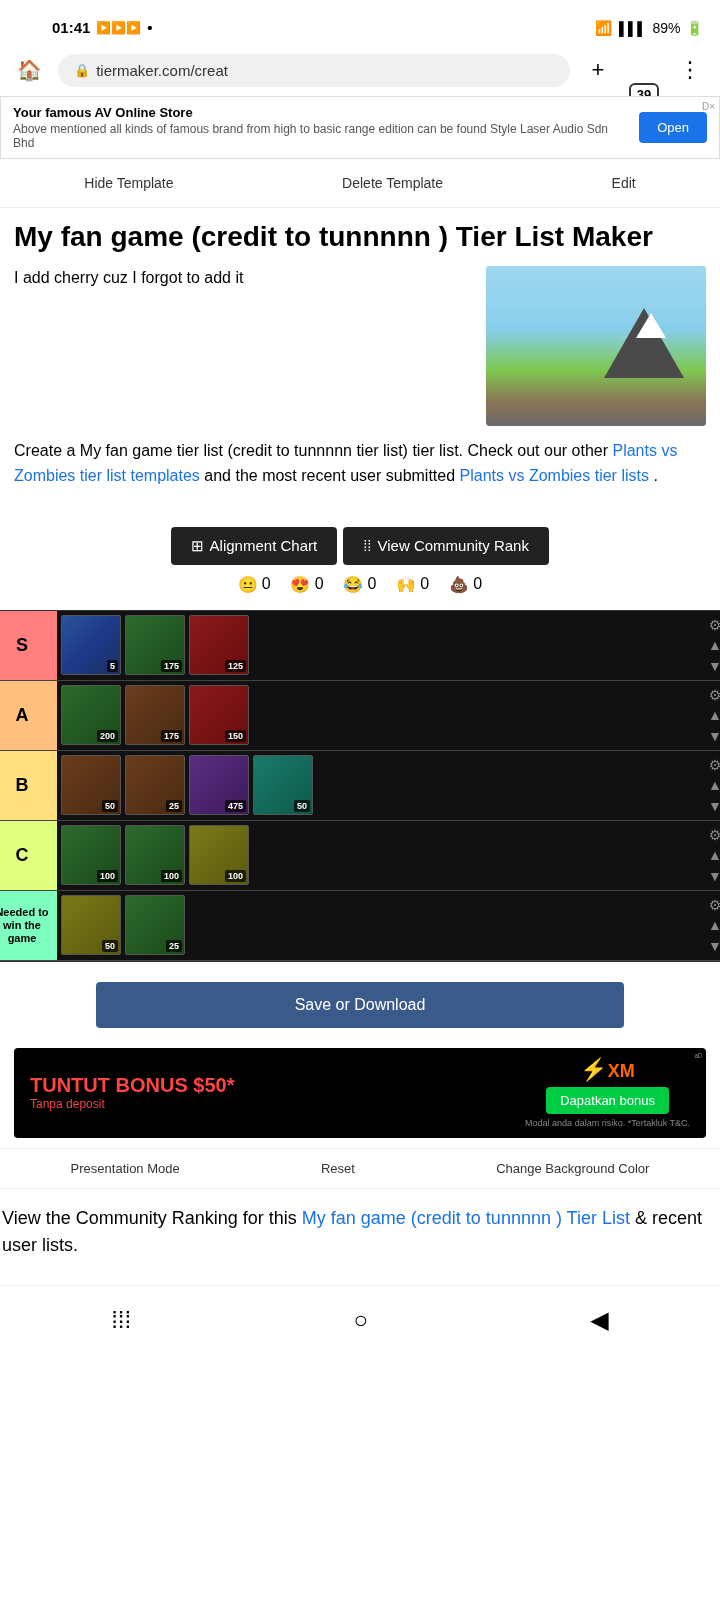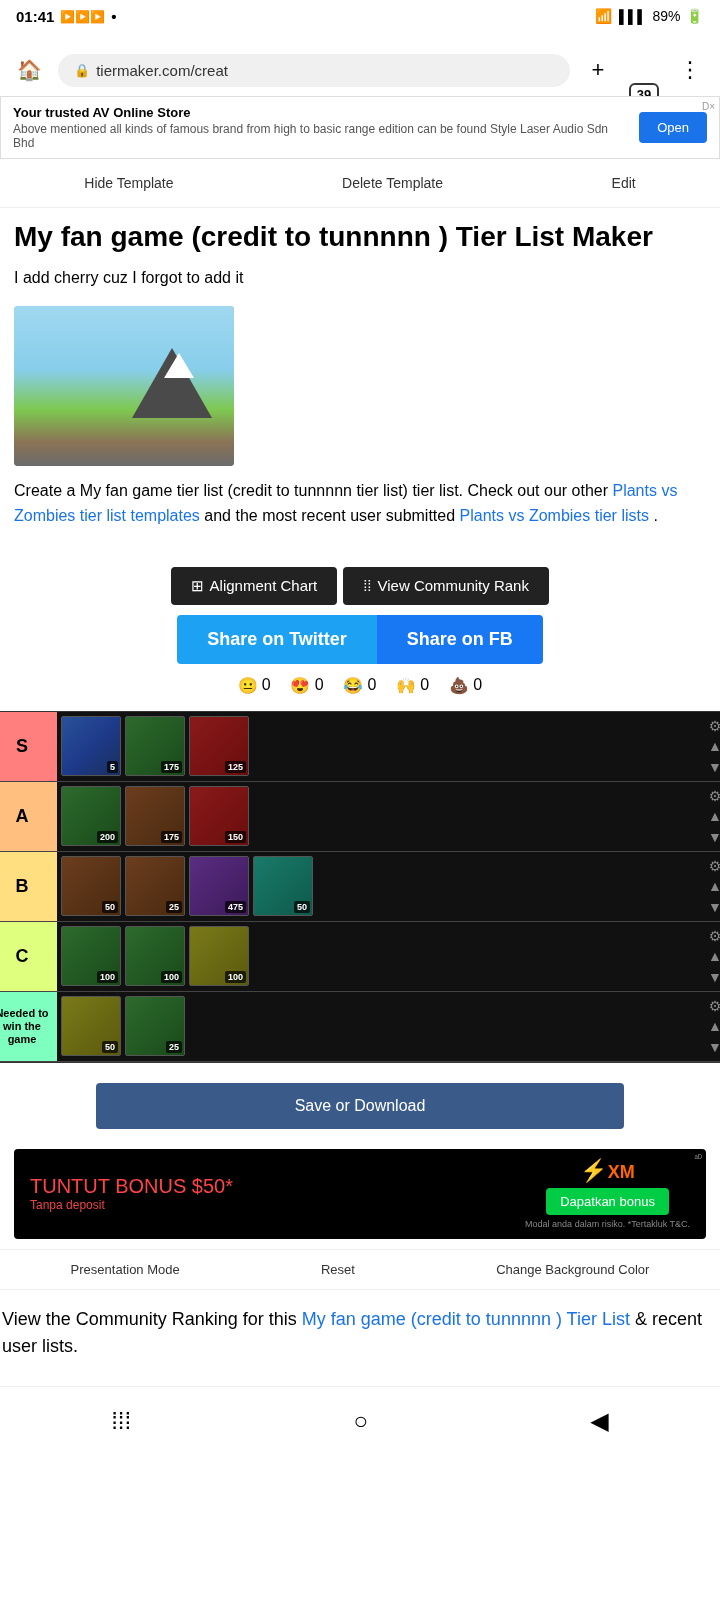--- a/index.html
+++ b/index.html
@@ -1,22 +1,22 @@
 <!DOCTYPE html>
 <html><head>
   <meta charset="utf-8">
   <meta name="viewport" content="width=720px">
   <style>
     * { margin: 0; padding: 0; box-sizing: border-box; }
     body { width: 720px; background: #fff; font-family: Arial, sans-serif; font-size: 16px; }
 
     
     .status-bar {
-      display: flex; align-items: flex-start; justify-content: space-between;
-      padding: 8px 16px; background: #fff; height: 44px;
+      display: flex; align-items: flex-end; justify-content: space-between;
+      padding: 8px 16px; background: #fff; height: 44px; margin-left: 36px;
     }
     .status-left { display: flex; align-items: center; gap: 6px; font-size: 15px; font-weight: 600; }
     .status-right { display: flex; align-items: center; gap: 6px; font-size: 14px; font-weight: 500; }
 
     
     .address-bar {
       display: flex; align-items: center; padding: 8px 12px; gap: 10px; background: #fff;
     }
     .address-input {
       flex: 1; background: #f0f0f0; border-radius: 24px; padding: 8px 16px;
@@ -56,21 +56,21 @@
     }
 
     
     .main-content { padding: 12px 14px; }
 
     .page-title {
       font-size: 28px; font-weight: 700; color: #000; line-height: 1.2; margin-bottom: 12px;
     }
 
     .description-section {
-      display: flex; gap: 16px; margin-bottom: 12px; flex-direction: column;
+      display: flex; gap: 16px; margin-bottom: 12px;
     }
     .desc-text { flex: 1; font-size: 16px; line-height: 1.5; color: #000; }
     .desc-image {
       width: 220px; height: 160px; flex-shrink: 0;
       background: linear-gradient(135deg, #87ceeb 0%, #4a90d9 30%, #6ab04c 60%, #8b6914 80%, #555 100%);
       border-radius: 4px; position: relative; overflow: hidden;
     }
     .desc-image-inner {
       width: 100%; height: 100%;
       background: linear-gradient(to bottom, #a0d8ef 0%, #87ceeb 40%, #7ec850 65%, #8b7355 85%, #6b6b6b 100%);
@@ -164,21 +164,21 @@
       padding: 14px 60px; font-size: 16px; cursor: pointer; width: 80%;
     }
 
     
     .ad-banner-2 {
       margin: 0 14px 10px; background: #000; border-radius: 4px; overflow: hidden;
       height: 90px; display: flex; align-items: center; justify-content: space-between;
       padding: 10px 16px; position: relative;
     }
     .ad2-left { color: #fff; }
-    .ad2-title { font-size: 20px; font-weight: 400; }
+    .ad2-title { font-size: 20px; font-weight: 700; }
     .ad2-title span { color: #ff4444; }
     .ad2-sub { font-size: 12px; color: #ef4444; }
     .ad2-right { display: flex; flex-direction: column; align-items: center; gap: 4px; }
     .ad2-logo { color: #ff6600; font-size: 22px; font-weight: 900; }
     .ad2-btn { background: #00cc44; color: #fff; border: none; border-radius: 4px; padding: 6px 14px; font-size: 13px; cursor: pointer; }
     .ad2-disclaimer { font-size: 9px; color: #888; text-align: right; }
 
     
     .bottom-actions {
       display: flex; justify-content: space-around; padding: 12px 0;
@@ -226,21 +226,21 @@
   </div>
   <button class="nav-btn" style="font-size:22px;">+</button>
   <button class="nav-btn">
     <span class="tab-count">39</span>
   </button>
   <button class="nav-btn" style="font-size:22px;">⋮</button>
 </div>
 
 <div class="ad-banner">
   <div class="ad-text">
-    <div class="ad-title">Your trusted AV Online Store</div>
+    <div class="ad-title">Your famous AV Online Store</div>
     <div class="ad-desc">Above mentioned all kinds of famous brand from high to basic range edition can be found Style Laser Audio Sdn Bhd</div>
   </div>
   <button class="ad-open-btn">Open</button>
   <span class="ad-badge">D×</span>
 </div>
 
 <div class="template-actions">
   <button class="template-action-btn">Hide Template</button>
   <button class="template-action-btn">Delete Template</button>
   <button class="template-action-btn">Edit</button>
@@ -273,24 +273,20 @@
     <button class="chart-btn">
       <span>⊞</span>
       <span>Alignment Chart</span>
     </button>
     <button class="chart-btn">
       <span>⁞⁞</span>
       <span>View Community Rank</span>
     </button>
   </div>
 
-  <div class="share-buttons">
-    <button class="share-twitter">Share on Twitter</button>
-    <button class="share-fb">Share on FB</button>
-  </div>
 
   <div class="reactions">
 
     <span class="reaction-item">😐 <span>0</span></span>
     <span class="reaction-item">😍 <span>0</span></span>
     <span class="reaction-item">😂 <span>0</span></span>
     <span class="reaction-item">🙌 <span>0</span></span>
     <span class="reaction-item">💩 <span>0</span></span>
   </div>
 </div>

